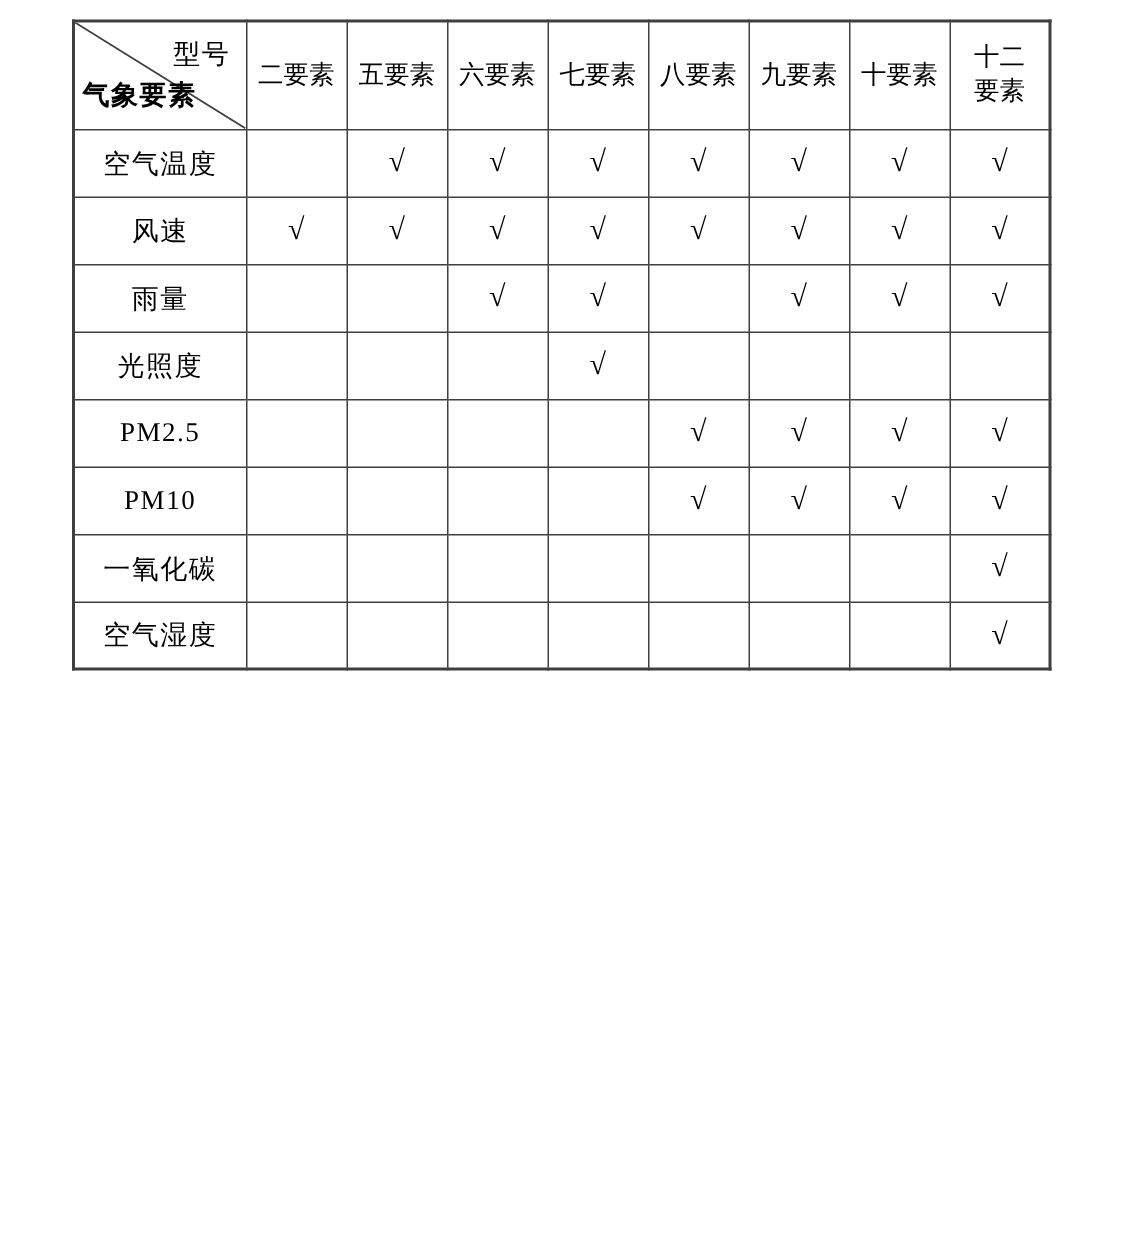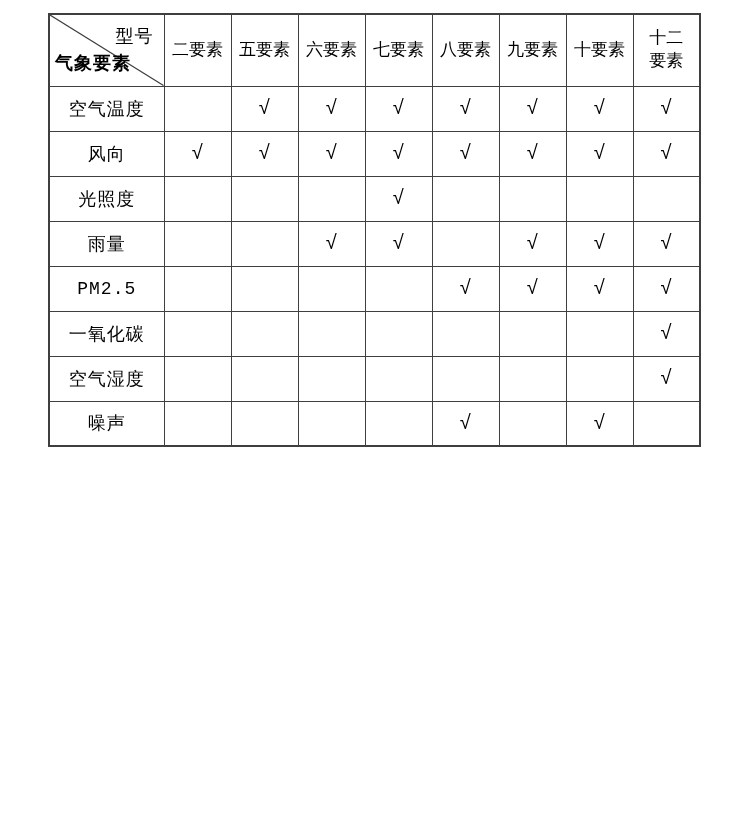--- a/index.html
+++ b/index.html
@@ -27,21 +27,21 @@
   col.data-col  { width: 67px; }
   th, td {
     border: 1px solid #3f3f3f;
     text-align: center;
     vertical-align: middle;
     padding: 0;
     font-weight: normal;
     color: #000000;
   }
   thead tr { height: 72px; }
-  tbody tr { height: 45px; font-family: Liberation Mono, monospace; }
+  tbody tr { height: 45px; }
   th.col-header { font-size: 17px; line-height: 1.35; }
   td.row-label  { font-size: 18px; letter-spacing: 1px; }
   td.check-cell { font-size: 20px; }
   th.corner {
     position: relative;
     padding: 0;
   }
   .corner svg { position: absolute; left: 0; top: 0; width: 100%; height: 100%; display: block; }
   .corner .corner-top {
     position: absolute; top: 9px; right: 10px;
@@ -95,54 +95,65 @@
           <td class="check-cell"></td>
           <td class="check-cell">√</td>
           <td class="check-cell">√</td>
           <td class="check-cell">√</td>
           <td class="check-cell">√</td>
           <td class="check-cell">√</td>
           <td class="check-cell">√</td>
           <td class="check-cell">√</td>
         </tr>
         <tr>
-          <td class="row-label">风向</td>
+          <td class="row-label">风速</td>
           <td class="check-cell">√</td>
           <td class="check-cell">√</td>
           <td class="check-cell">√</td>
           <td class="check-cell">√</td>
           <td class="check-cell">√</td>
+          <td class="check-cell">√</td>
+          <td class="check-cell">√</td>
+          <td class="check-cell">√</td>
+        </tr>
+        <tr>
+          <td class="row-label">雨量</td>
+          <td class="check-cell"></td>
+          <td class="check-cell"></td>
+          <td class="check-cell">√</td>
+          <td class="check-cell">√</td>
+          <td class="check-cell"></td>
           <td class="check-cell">√</td>
           <td class="check-cell">√</td>
           <td class="check-cell">√</td>
         </tr>
         <tr>
           <td class="row-label">光照度</td>
           <td class="check-cell"></td>
           <td class="check-cell"></td>
           <td class="check-cell"></td>
           <td class="check-cell">√</td>
           <td class="check-cell"></td>
           <td class="check-cell"></td>
           <td class="check-cell"></td>
           <td class="check-cell"></td>
         </tr>
         <tr>
-          <td class="row-label">雨量</td>
+          <td class="row-label">PM2.5</td>
+          <td class="check-cell"></td>
+          <td class="check-cell"></td>
           <td class="check-cell"></td>
           <td class="check-cell"></td>
           <td class="check-cell">√</td>
-          <td class="check-cell">√</td>
-          <td class="check-cell"></td>
           <td class="check-cell">√</td>
           <td class="check-cell">√</td>
           <td class="check-cell">√</td>
         </tr>
         <tr>
-          <td class="row-label">PM2.5</td>
+          <td class="row-label">PM10</td>
           <td class="check-cell"></td>
           <td class="check-cell"></td>
           <td class="check-cell"></td>
           <td class="check-cell"></td>
           <td class="check-cell">√</td>
           <td class="check-cell">√</td>
           <td class="check-cell">√</td>
           <td class="check-cell">√</td>
         </tr>
         <tr>
@@ -160,26 +171,15 @@
           <td class="row-label">空气湿度</td>
           <td class="check-cell"></td>
           <td class="check-cell"></td>
           <td class="check-cell"></td>
           <td class="check-cell"></td>
           <td class="check-cell"></td>
           <td class="check-cell"></td>
           <td class="check-cell"></td>
           <td class="check-cell">√</td>
         </tr>
-        <tr>
-          <td class="row-label">噪声</td>
-          <td class="check-cell"></td>
-          <td class="check-cell"></td>
-          <td class="check-cell"></td>
-          <td class="check-cell"></td>
-          <td class="check-cell">√</td>
-          <td class="check-cell"></td>
-          <td class="check-cell">√</td>
-          <td class="check-cell"></td>
-        </tr>
       </tbody>
   </table>
 </div>
 
 </body></html>

